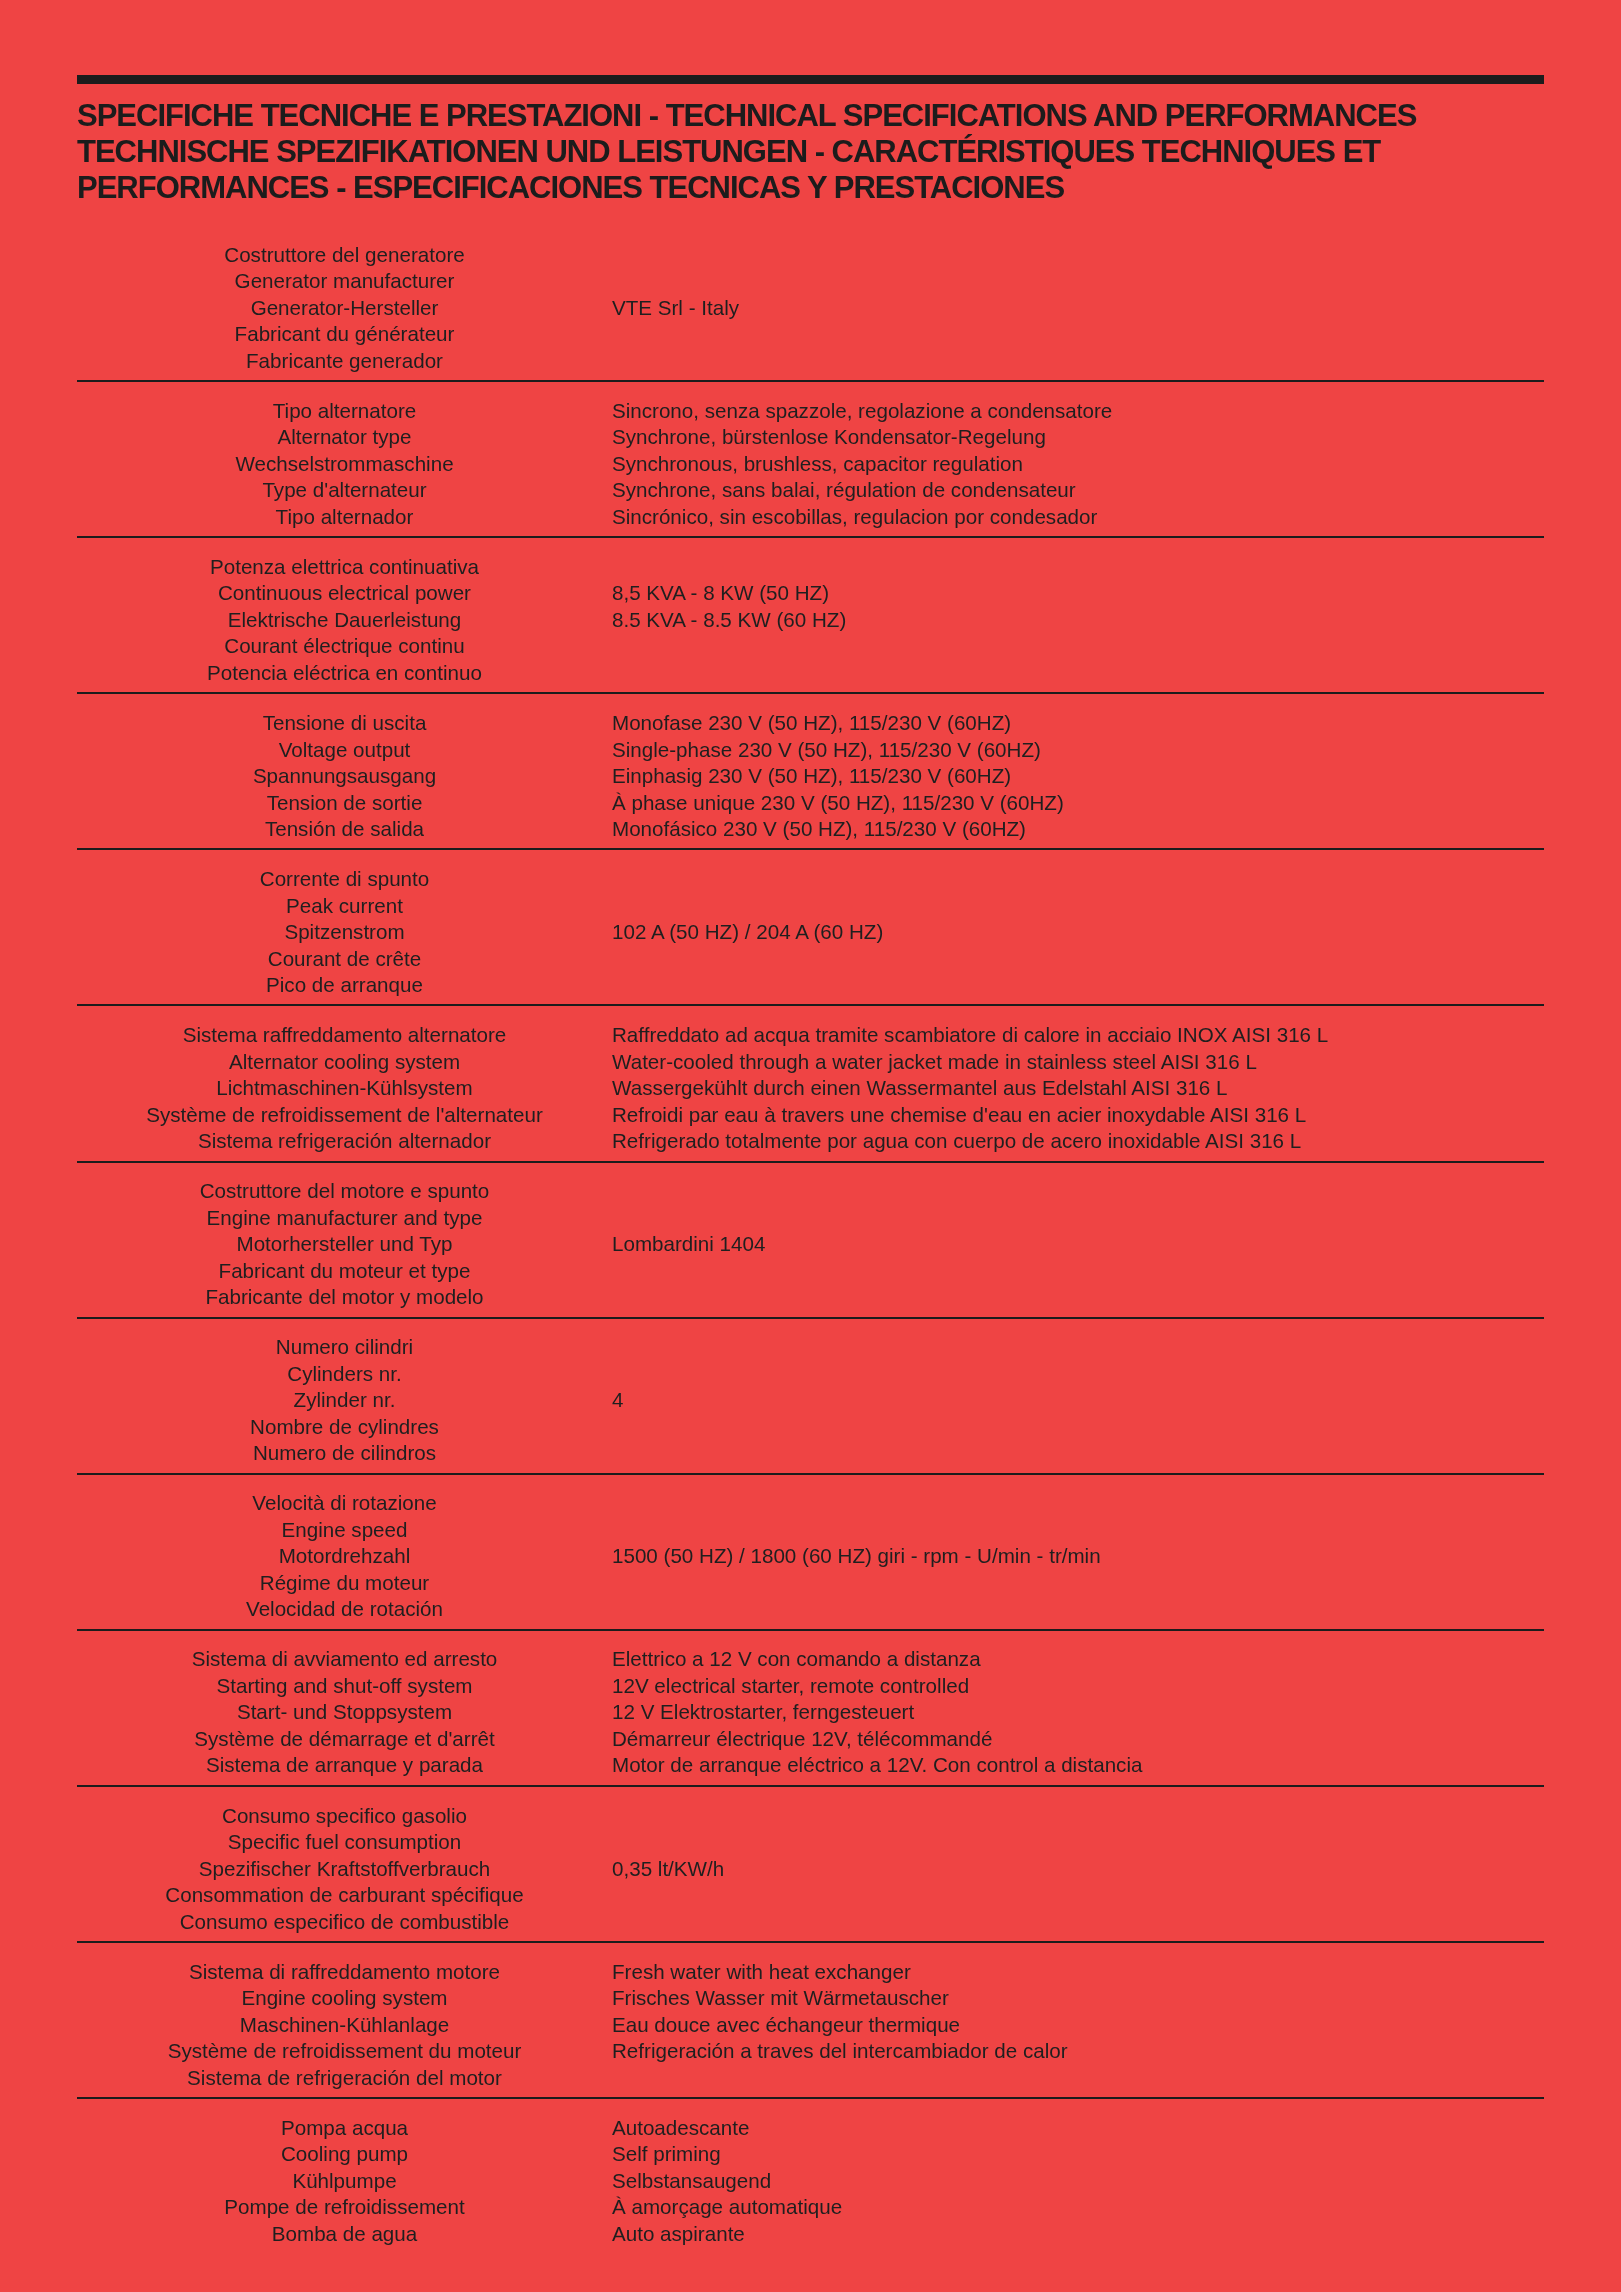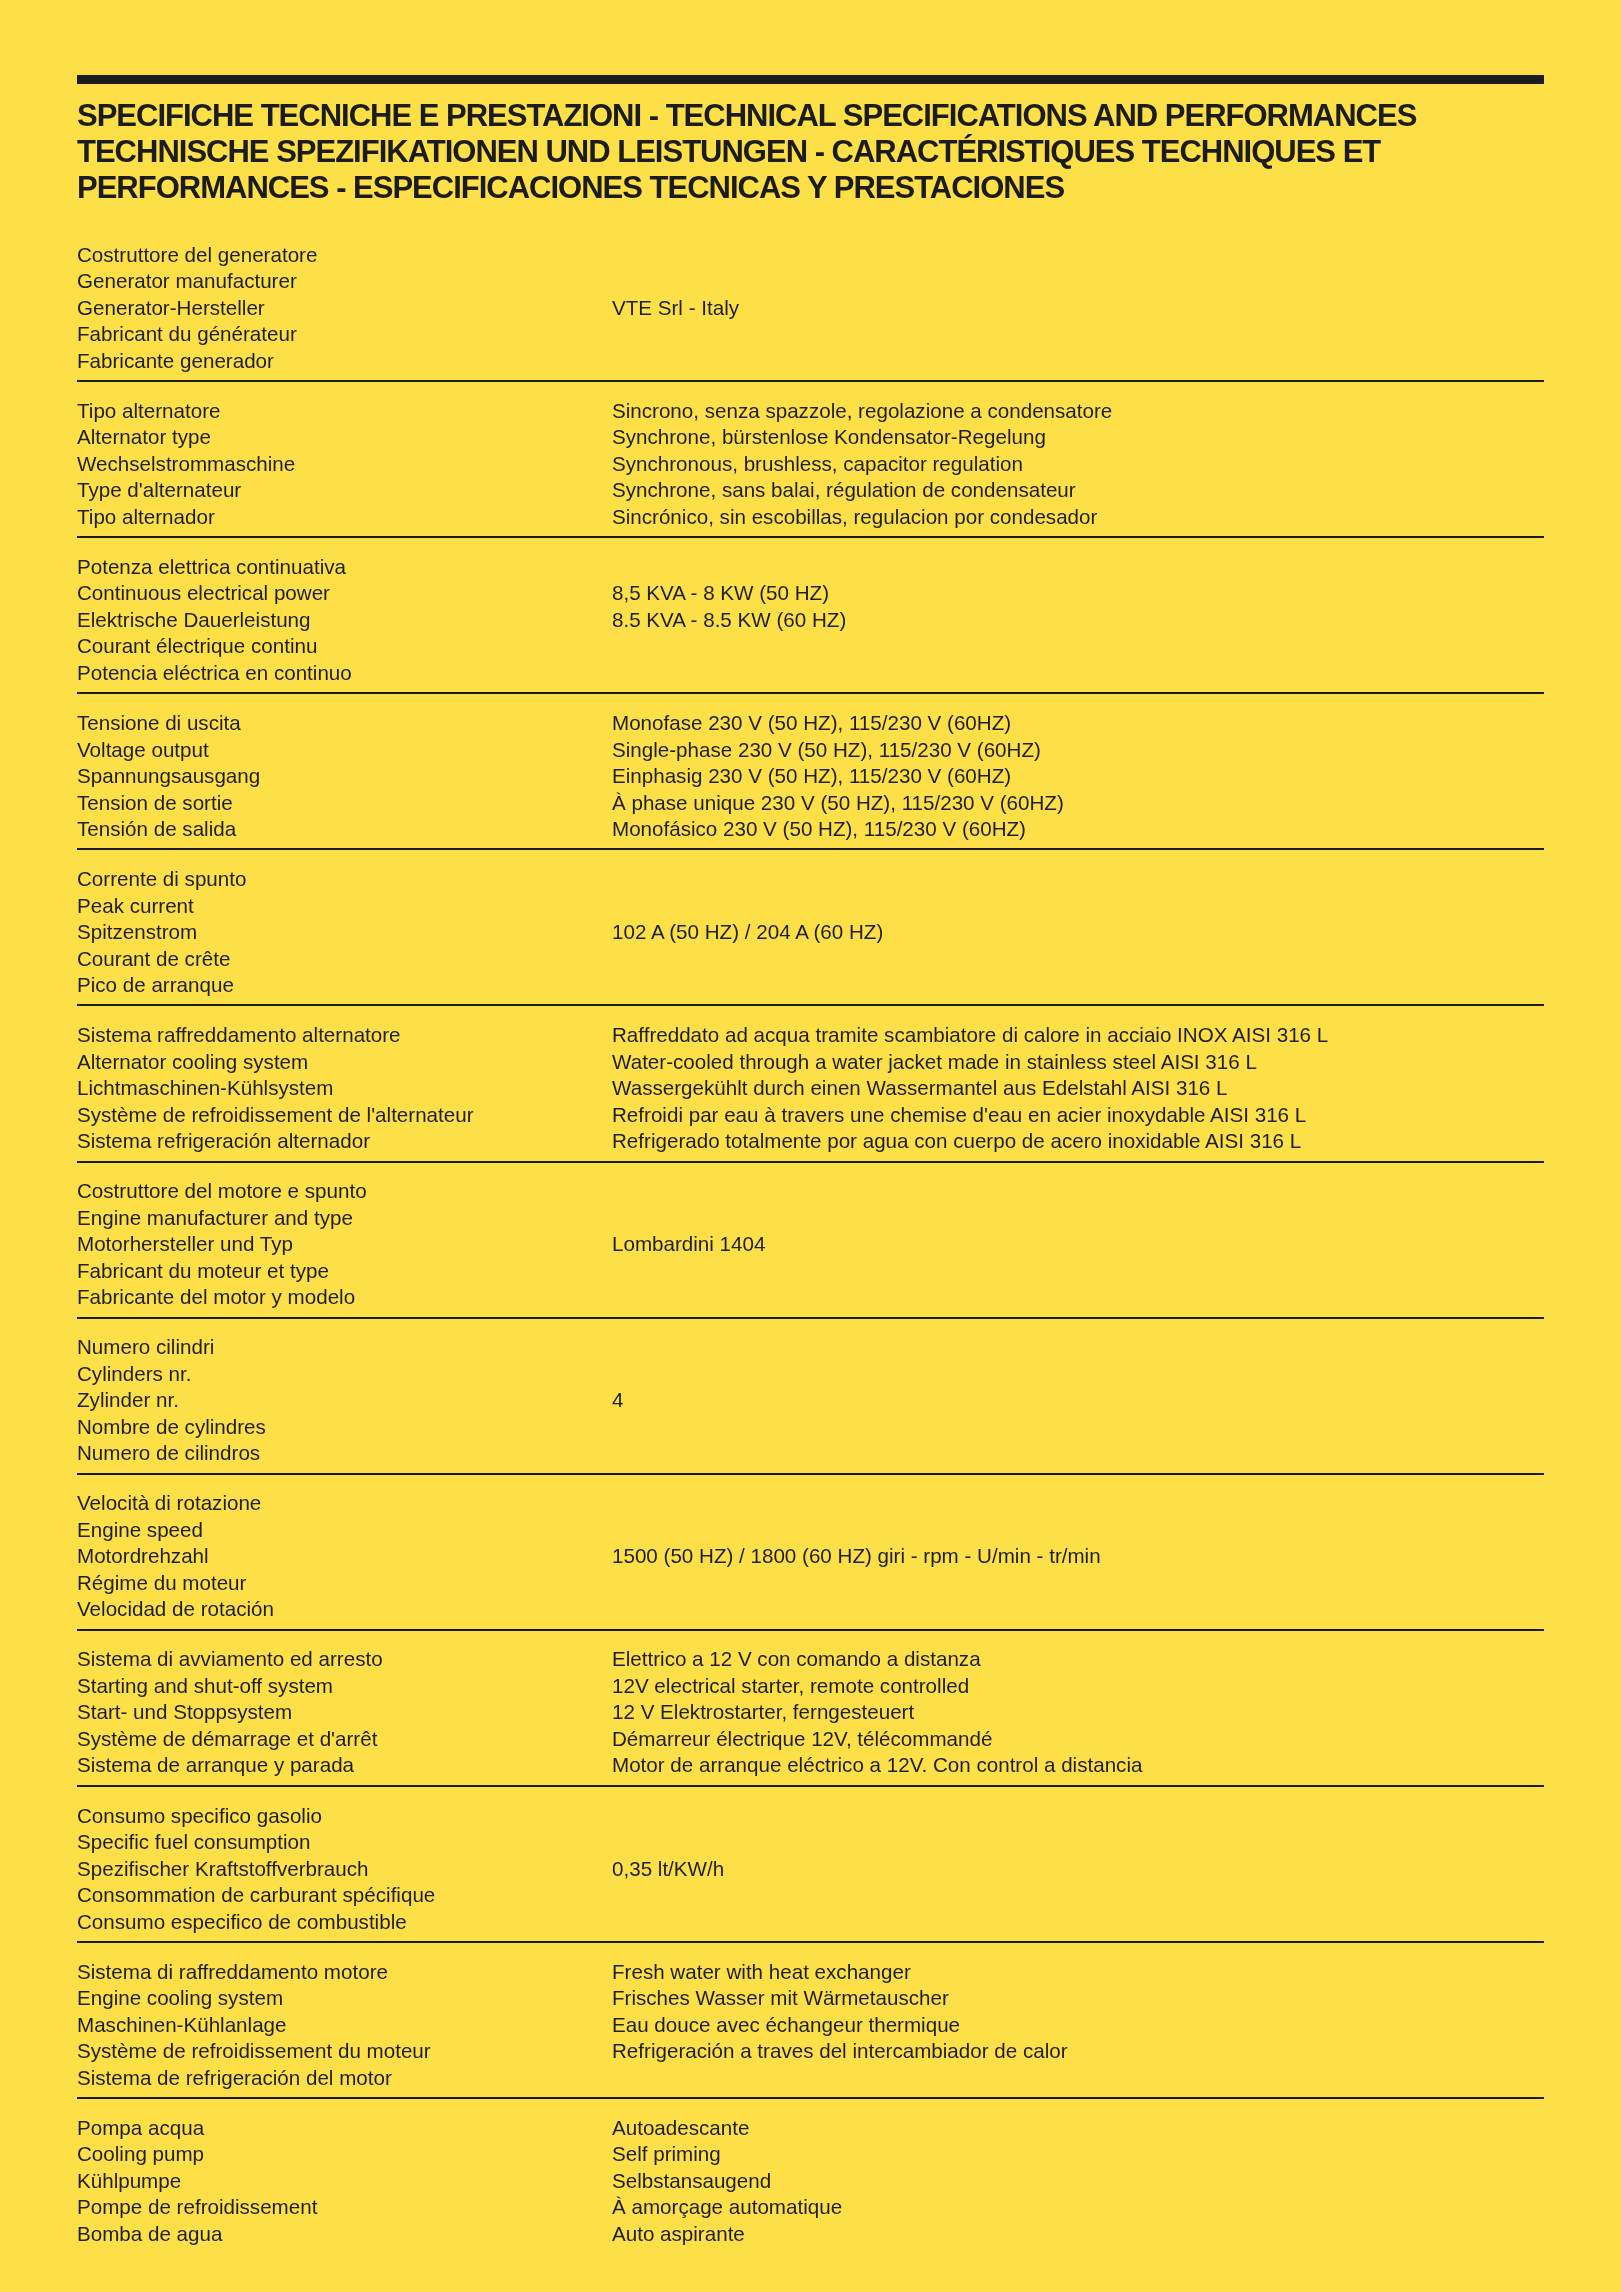--- a/index.html
+++ b/index.html
@@ -4,21 +4,21 @@
 <style>
   html, body {
     margin: 0;
     padding: 0;
     background: #ffffff;
   }
   .page {
     position: relative;
     width: 1621px;
     height: 2293px;
-    background: #fde047;
+    background: #ef4444;
     font-family: "Liberation Sans", "DejaVu Sans", sans-serif;
     color: #1f1f1f;
     overflow: hidden;
     box-sizing: border-box;
   }
   .content {
     position: absolute;
     left: 77px;
     top: 75px;
     width: 1467px;
@@ -45,20 +45,21 @@
   .spec-row:last-child {
     border-bottom: none;
   }
   .col {
     font-size: 20.6px;
     line-height: 26.5px;
   }
   .col.labels {
     width: 535px;
     flex: 0 0 535px;
+    text-align: center;
   }
   .col.values {
     flex: 1 1 auto;
   }
   .line {
     min-height: 26.5px;
     white-space: nowrap;
   }
 </style>
 </head>

